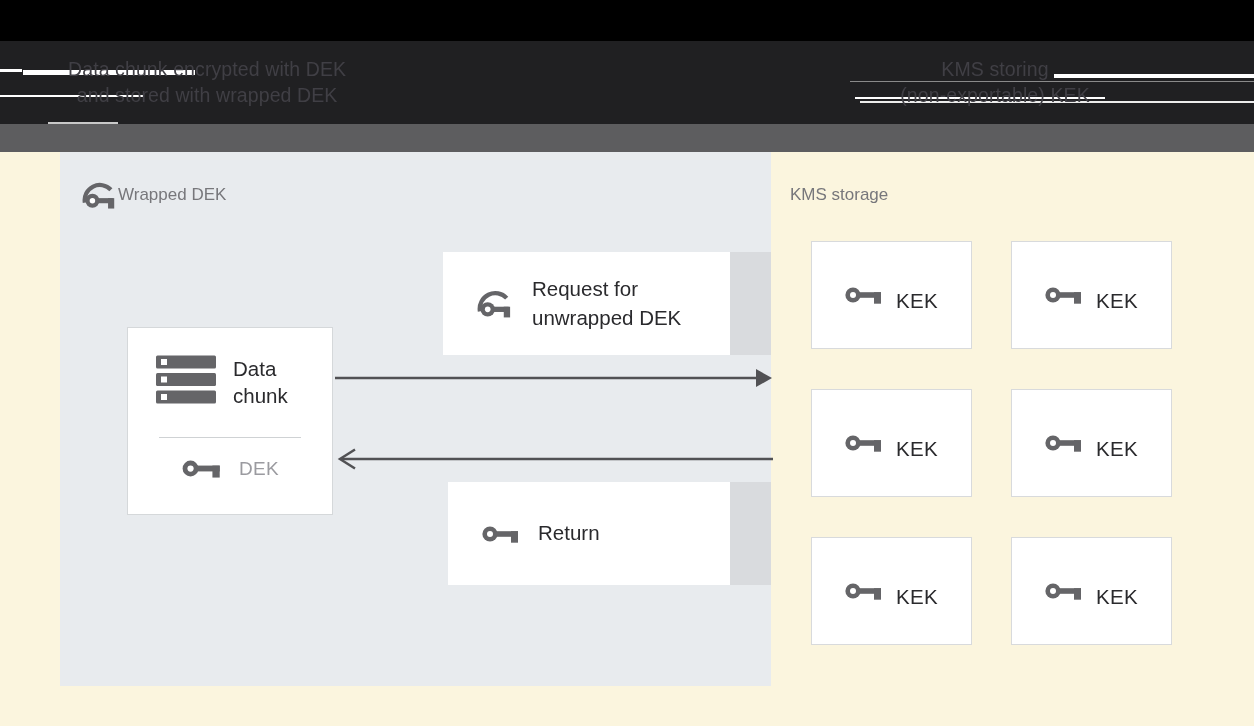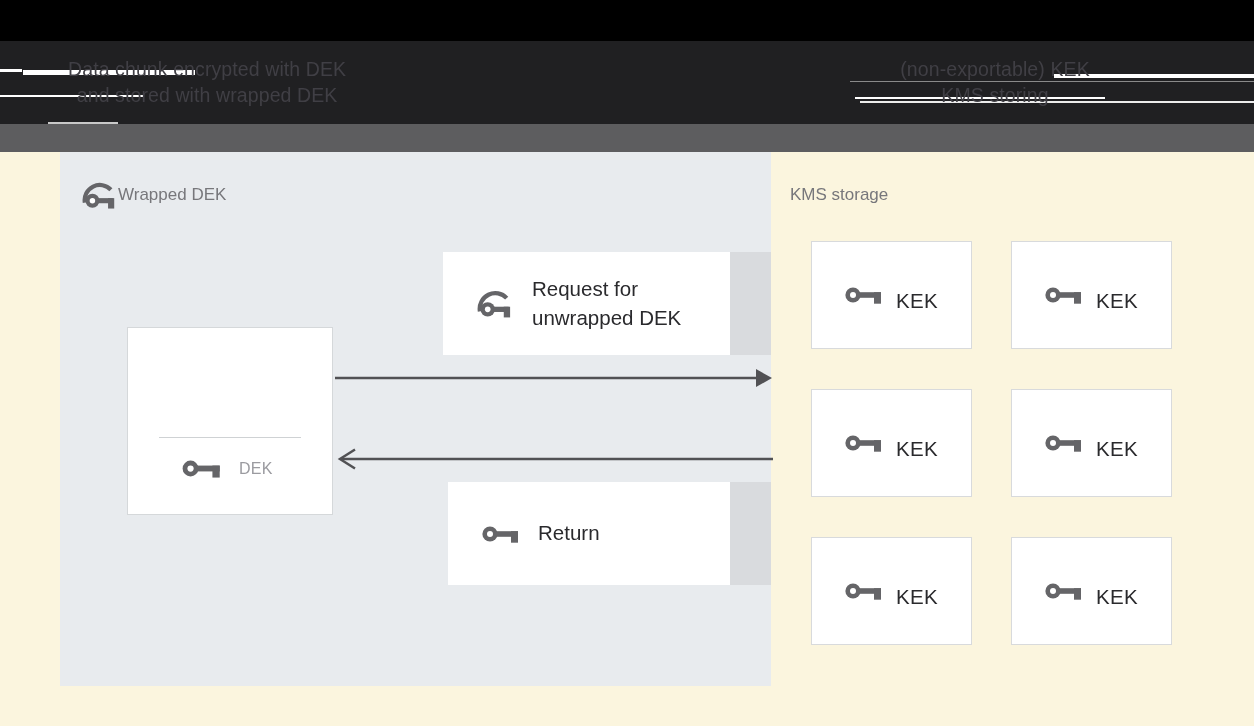--- a/index.html
+++ b/index.html
@@ -36,21 +36,21 @@
   .panel-label-row{position:absolute;left:22px;top:26px;display:flex;align-items:center;}
   .panel-label-row .lbl{color:var(--label-gray,#77777b);font-size:17px;}
   .icon{color:var(--icon-gray,#656568);display:block;}
   .card{position:absolute;background:var(--card,#fff);box-sizing:border-box;}
   
   .data-chunk-card{left:127px;top:175px;width:206px;height:188px;border:1px solid var(--card-border,#d5d8da);}
   .dc-top{position:absolute;left:28px;top:27px;display:flex;align-items:flex-start;gap:17px;}
   .dc-title{color:var(--text-dark,#2a2a2d);font-size:20.5px;line-height:27px;}
   .dc-divider{position:absolute;left:31px;right:31px;top:109px;border-top:1px solid #cfd2d4;}
   .dc-dek{position:absolute;left:54px;top:128px;display:flex;align-items:center;gap:17px;}
-  .dc-dek .lbl{color:var(--dek-gray,#9b9ba0);font-size:16px;letter-spacing:.3px;}
+  .dc-dek .lbl{color:var(--dek-gray,#9b9ba0);font-size:19px;letter-spacing:.3px;}
   
   .msg-card{width:287px;height:103px;display:flex;align-items:center;gap:18px;padding-left:34px;}
   .request-card{left:443px;top:100px;}
   .return-card{left:448px;top:330px;}
   .msg-text{color:var(--text-dark,#2a2a2d);font-size:20.5px;line-height:28.5px;}
   .strip{position:absolute;width:41px;height:103px;background:var(--strip,#d9dbde);}
   .strip-request{left:730px;top:100px;}
   .strip-return{left:730px;top:330px;}
   
   .arrow{position:absolute;}
@@ -109,39 +109,48 @@
     <div class="streak s5"></div>
     <div class="streak s6"></div>
     <div class="streak s7"></div>
     <div class="streak s8"></div>
 
     <div class="caption caption-left">
       <div>Data chunk encrypted with DEK</div>
       <div>and stored with wrapped DEK</div>
     </div>
     <div class="caption caption-right">
+      <div>KMS storing</div>
       <div>(non-exportable) KEK</div>
-      <div>KMS storing</div>
     </div>
   </div>
 
   <div class="band-gray"></div>
 
   <div class="canvas">
 
     <div class="panel">
       <div class="panel-label-row">
         <svg class="icon" width="36" height="34">
             <use href="#sym-wrapped-key"></use>
           </svg>
         <span class="lbl">Wrapped DEK</span>
       </div>
     </div>
 
     <div class="card data-chunk-card">
+      <div class="dc-top">
+        <svg class="icon" width="60" height="49">
+            <use href="#sym-storage"></use>
+          </svg>
+        <div class="dc-title">
+          <div>Data</div>
+          <div>chunk</div>
+        </div>
+      </div>
       <div class="dc-divider"></div>
       <div class="dc-dek">
         <svg class="icon" width="40" height="25">
             <use href="#sym-key"></use>
           </svg>
         <span class="lbl">DEK</span>
       </div>
     </div>
 
     <div class="card msg-card request-card">

